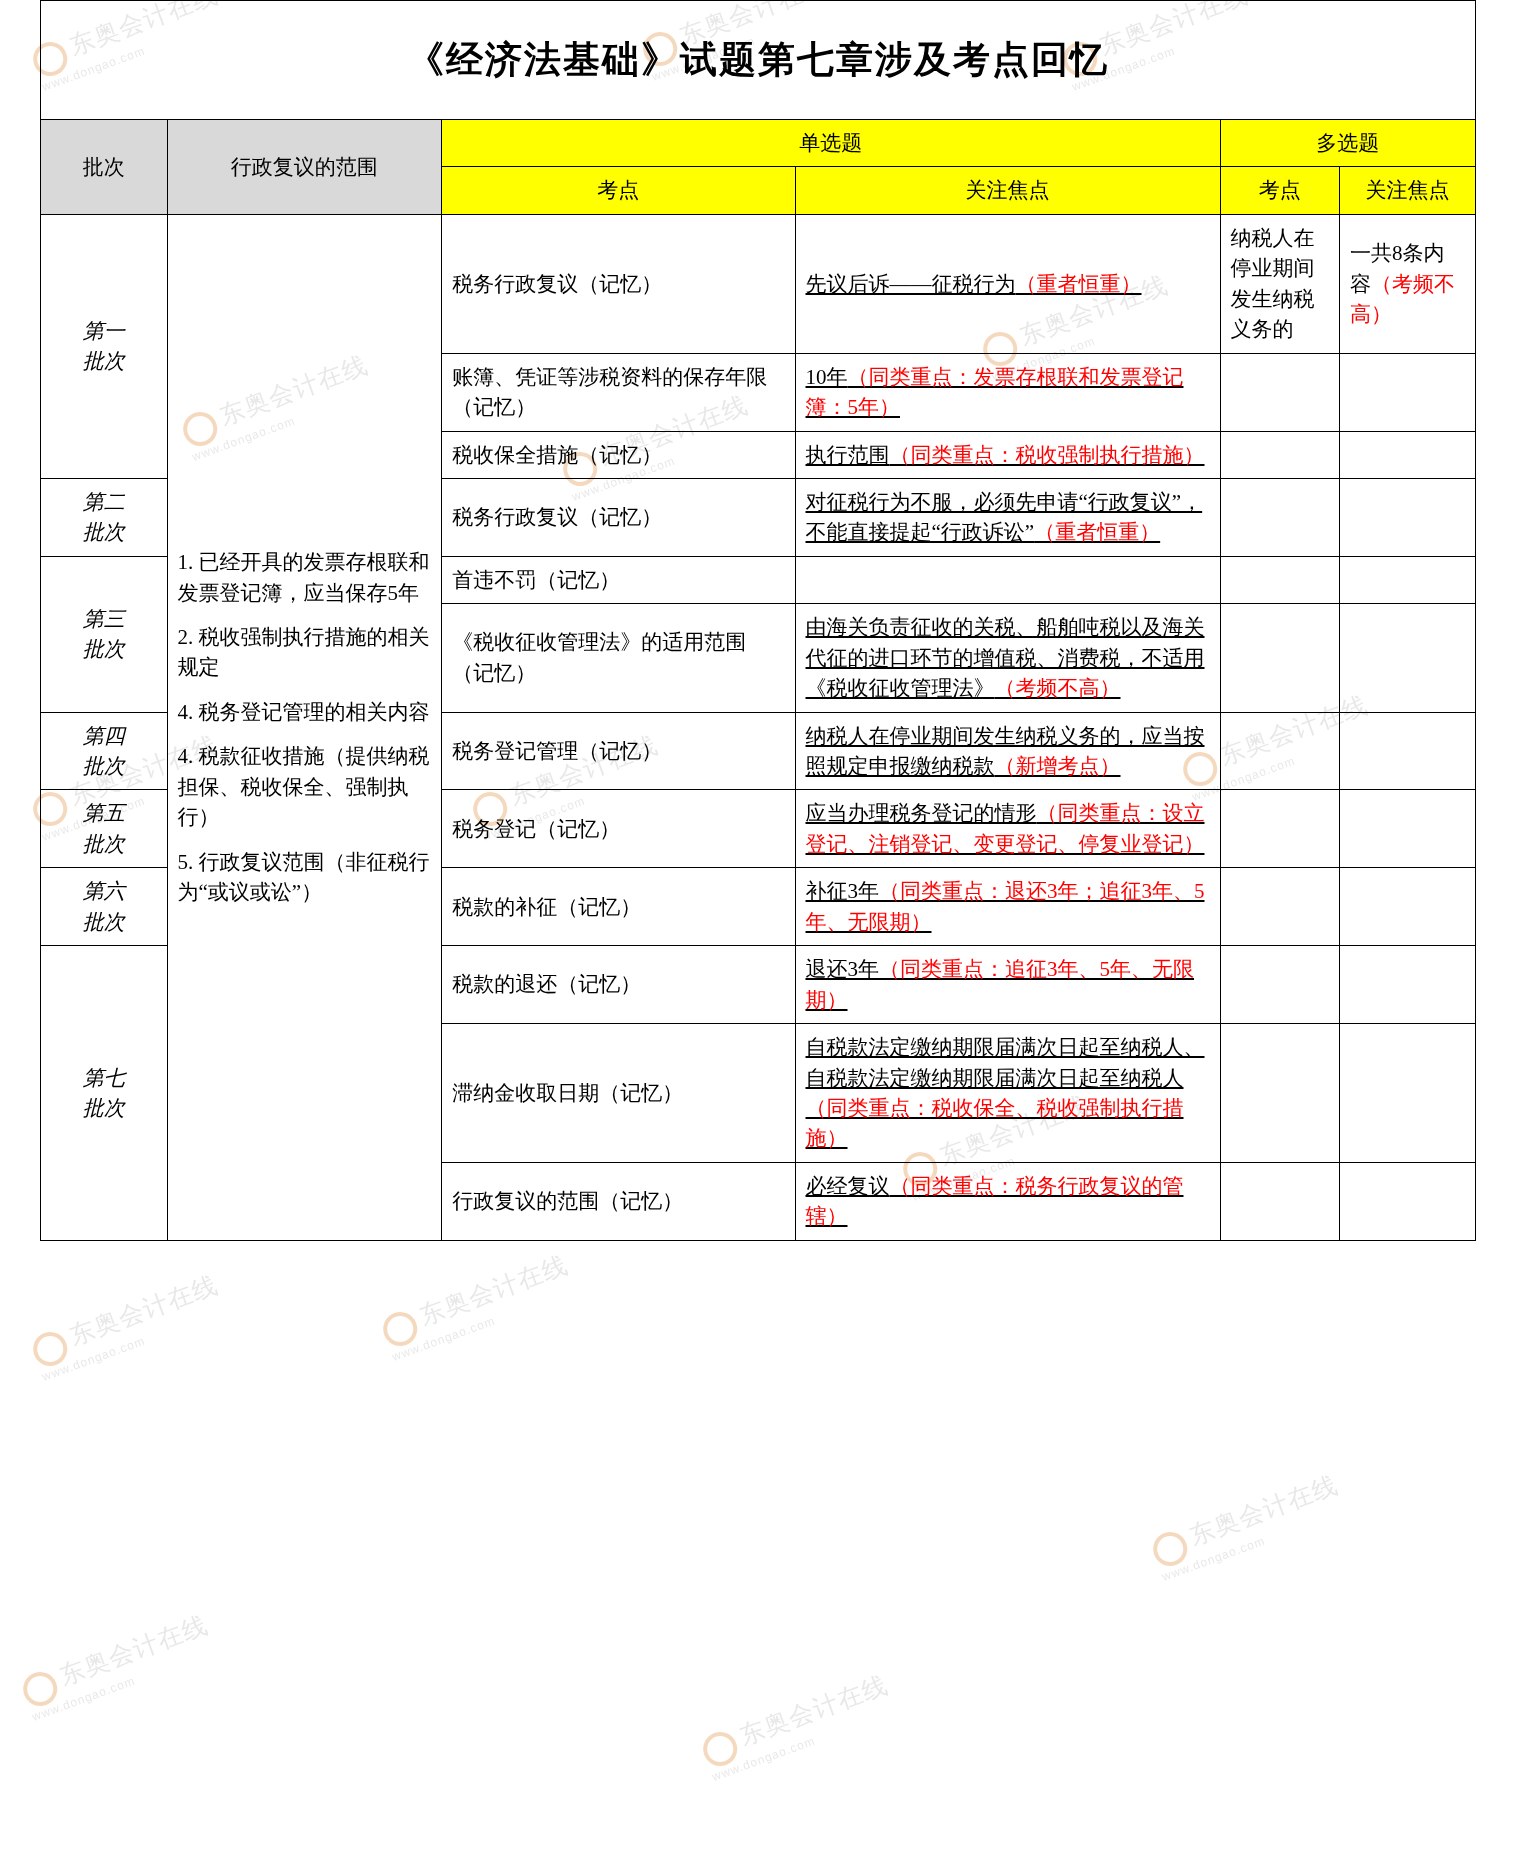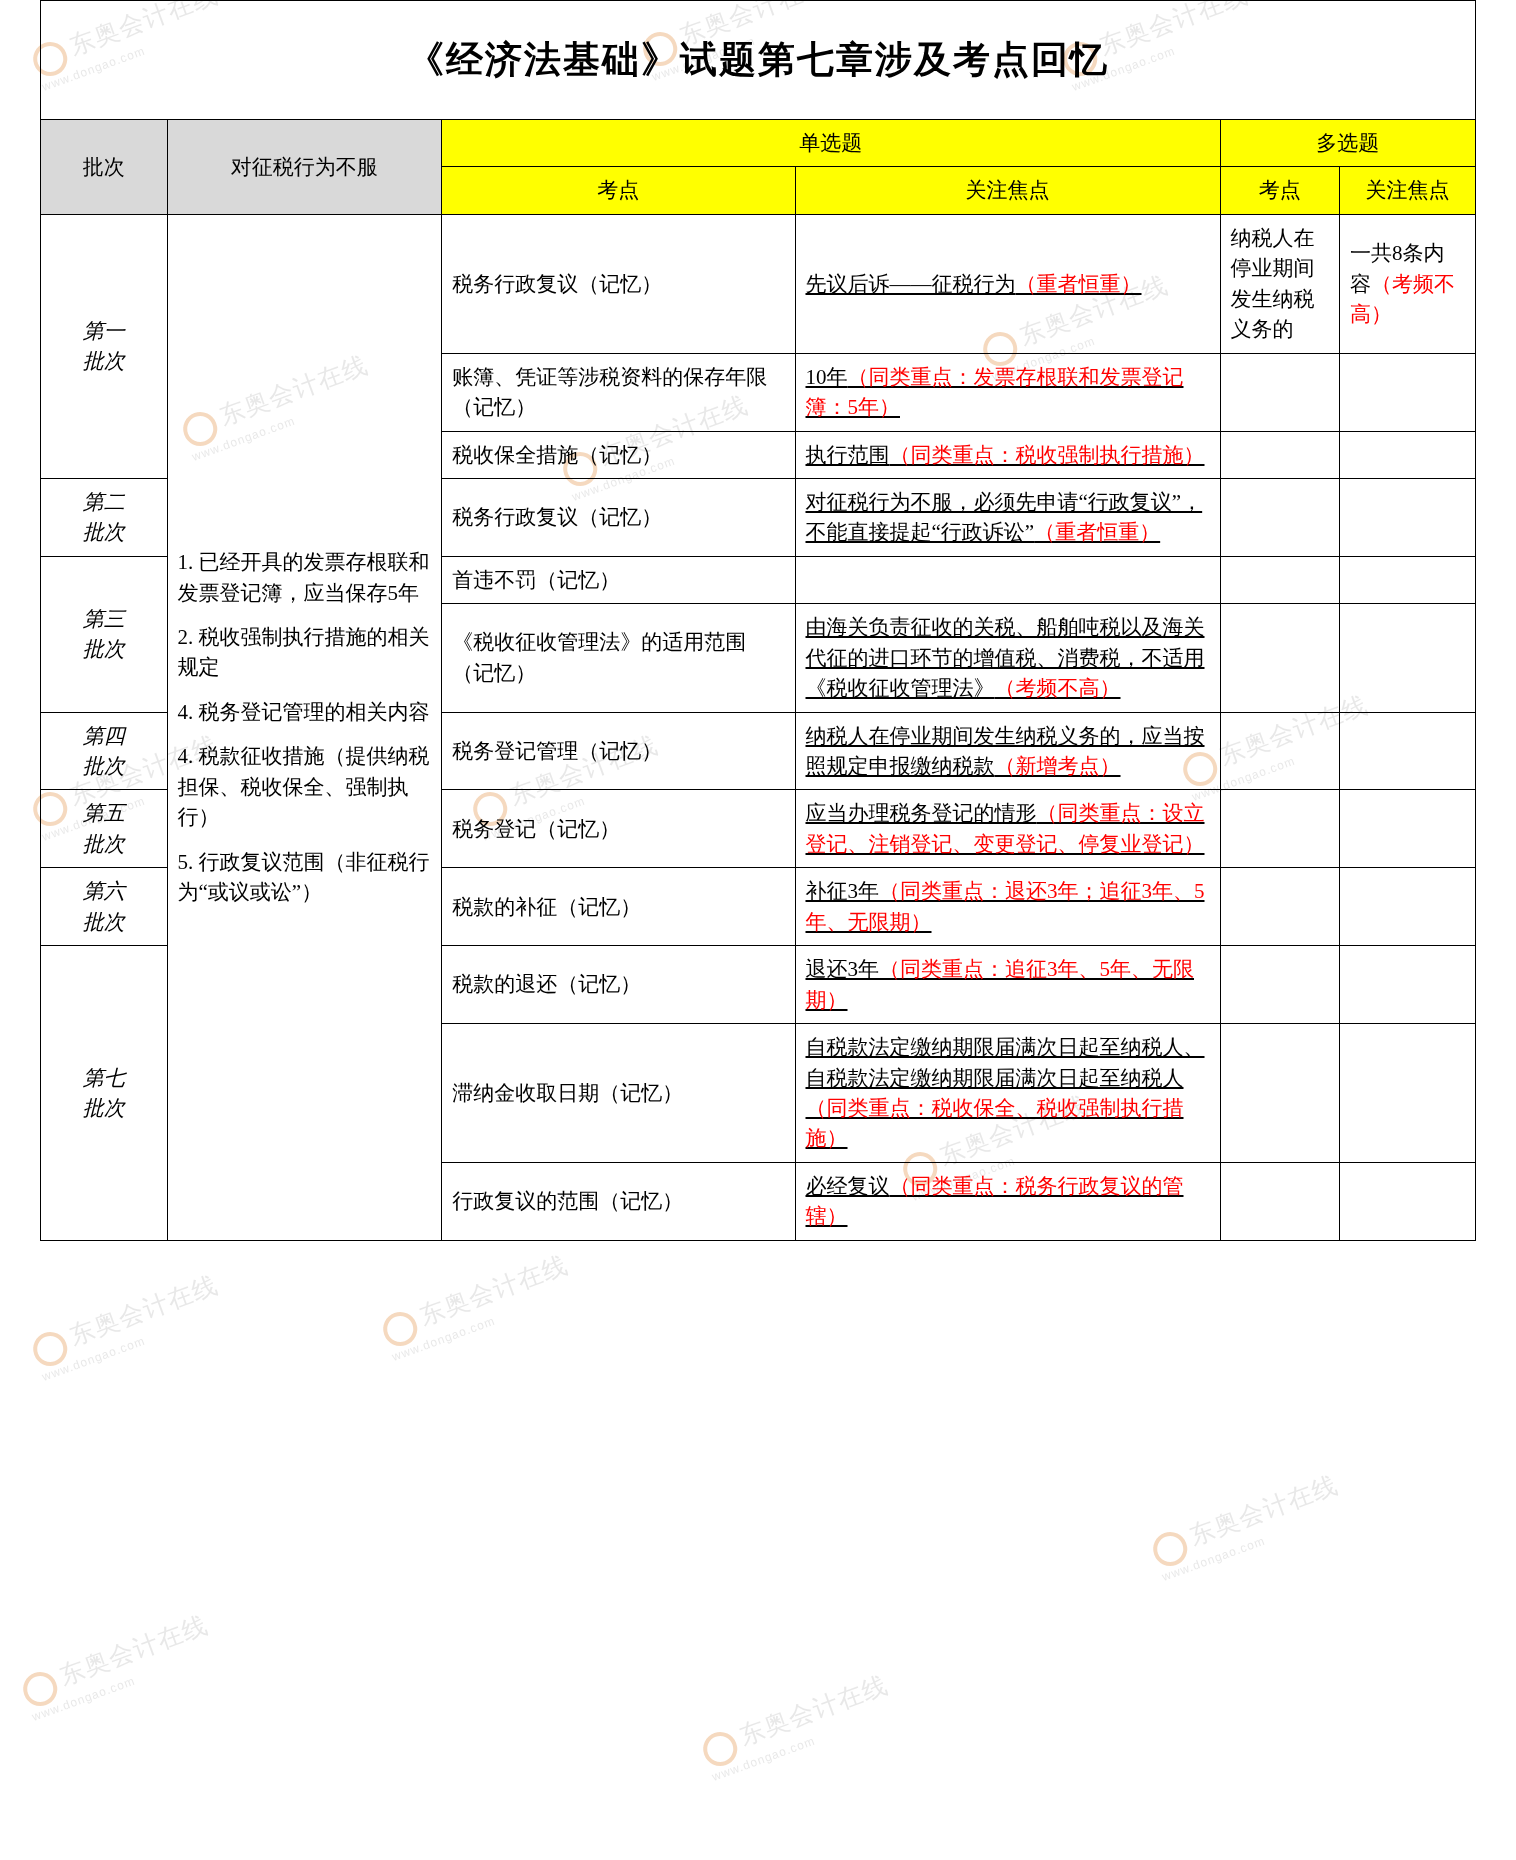--- a/index.html
+++ b/index.html
@@ -141,21 +141,21 @@
       <col style="width:106px">
       <col style="width:230px">
       <col style="width:296px">
       <col style="width:356px">
       <col style="width:100px">
       <col style="width:114px">
     </colgroup>
     <thead>
       <tr>
         <th class="hdr-grey" rowspan="2">批次</th>
-        <th class="hdr-grey" rowspan="2">对征税行为不服</th>
+        <th class="hdr-grey" rowspan="2">行政复议的范围</th>
         <th class="hdr-yellow" colspan="2">单选题</th>
         <th class="hdr-yellow" colspan="2">多选题</th>
       </tr>
       <tr>
         <th class="hdr-yellow">考点</th>
         <th class="hdr-yellow">关注焦点</th>
         <th class="hdr-yellow">考点</th>
         <th class="hdr-yellow">关注焦点</th>
       </tr>
     </thead>

